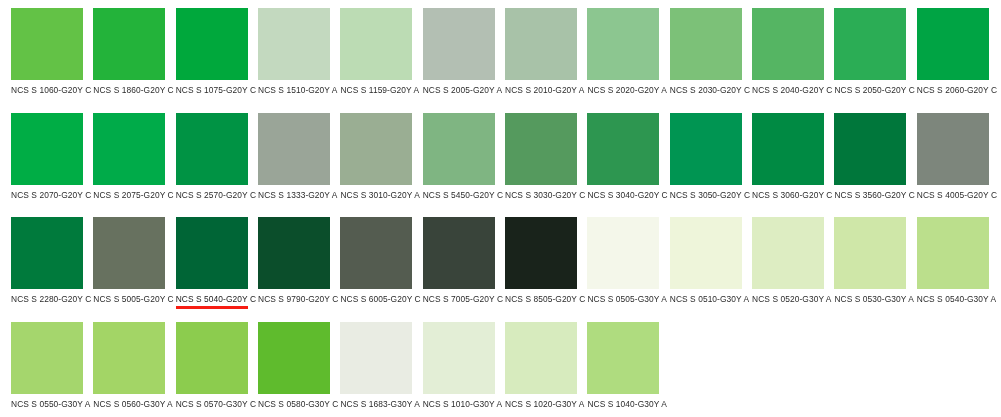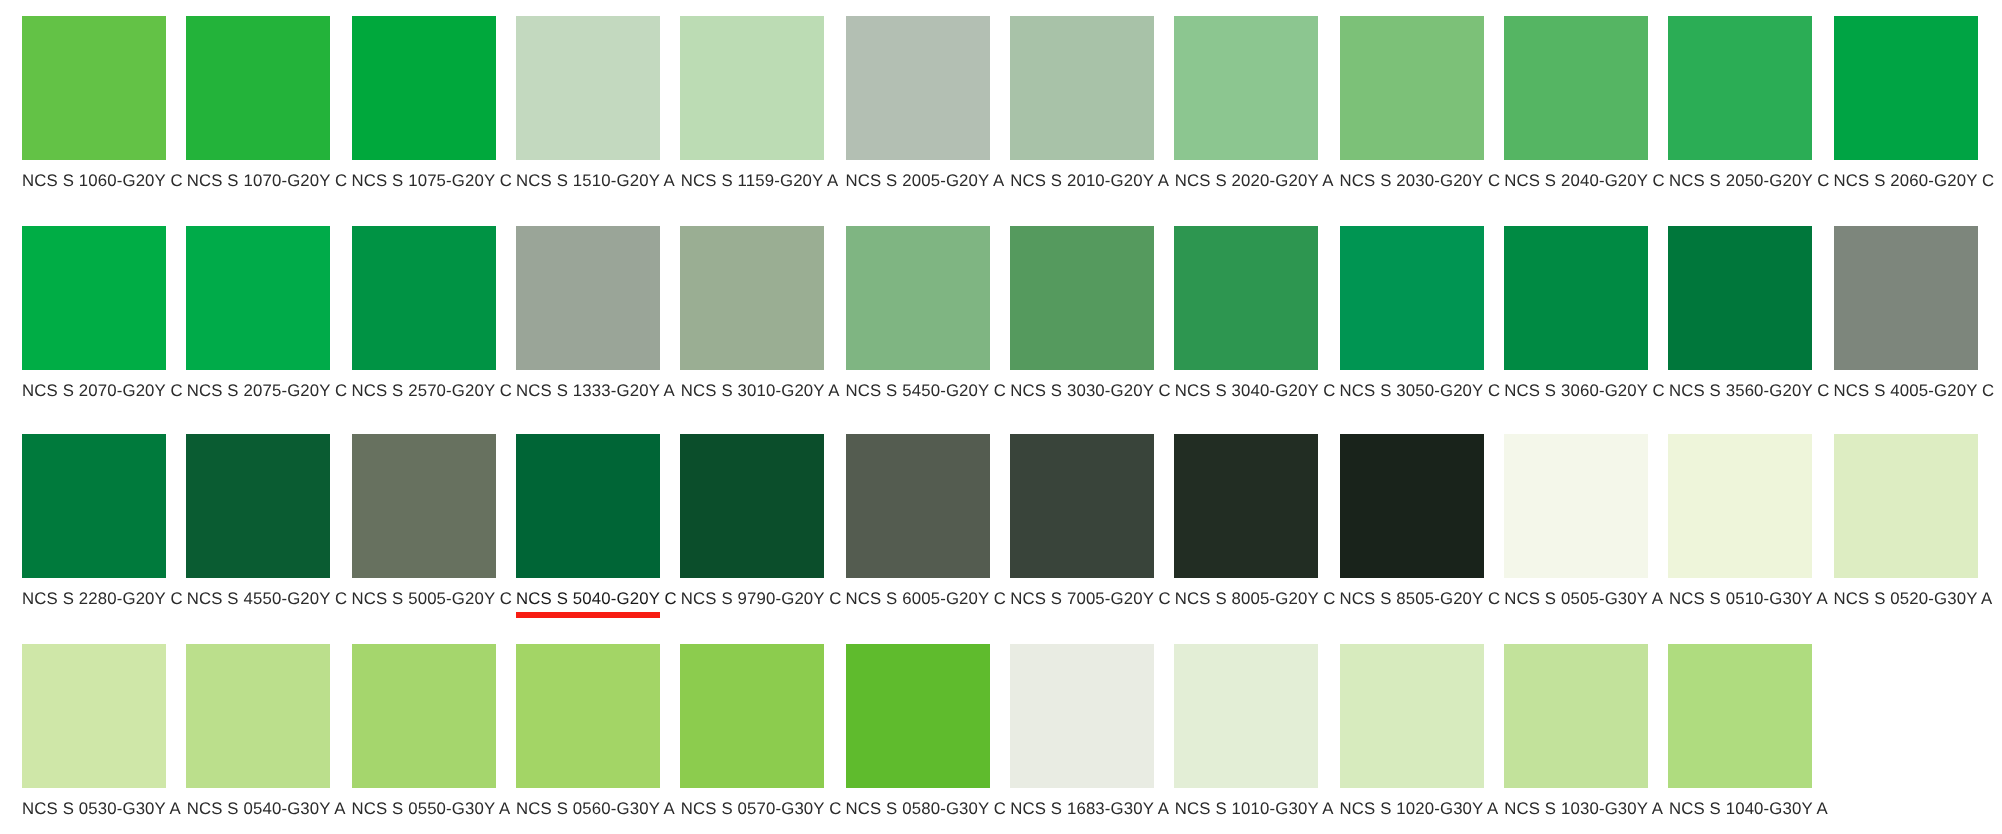--- a/index.html
+++ b/index.html
@@ -71,21 +71,21 @@
 </head>
 <body>
 
 <div id="swatch-grid">
     <div class="swatch-cell">
       <div class="swatch-chip" style="background: rgb(99, 194, 70);"></div>
       <div class="swatch-label">NCS S 1060-G20Y C</div>
     </div>
     <div class="swatch-cell">
       <div class="swatch-chip" style="background: rgb(35, 179, 58);"></div>
-      <div class="swatch-label">NCS S 1070-G20Y C</div>
+      <div class="swatch-label">NCS S 1860-G20Y C</div>
     </div>
     <div class="swatch-cell">
       <div class="swatch-chip" style="background: rgb(0, 168, 60);"></div>
       <div class="swatch-label">NCS S 1075-G20Y C</div>
     </div>
     <div class="swatch-cell">
       <div class="swatch-chip" style="background: rgb(195, 217, 191);"></div>
       <div class="swatch-label">NCS S 1510-G20Y A</div>
     </div>
     <div class="swatch-cell">
@@ -164,24 +164,20 @@
       <div class="swatch-chip" style="background: rgb(0, 119, 59);"></div>
       <div class="swatch-label">NCS S 3560-G20Y C</div>
     </div>
     <div class="swatch-cell">
       <div class="swatch-chip" style="background: rgb(125, 134, 124);"></div>
       <div class="swatch-label">NCS S 4005-G20Y C</div>
     </div>
     <div class="swatch-cell">
       <div class="swatch-chip" style="background: rgb(0, 122, 60);"></div>
       <div class="swatch-label">NCS S 2280-G20Y C</div>
-    </div>
-    <div class="swatch-cell">
-      <div class="swatch-chip" style="background: rgb(10, 92, 50);"></div>
-      <div class="swatch-label">NCS S 4550-G20Y C</div>
     </div>
     <div class="swatch-cell">
       <div class="swatch-chip" style="background: rgb(103, 113, 95);"></div>
       <div class="swatch-label">NCS S 5005-G20Y C</div>
     </div>
     <div class="swatch-cell is-selected">
       <div class="swatch-chip" style="background: rgb(0, 101, 54);"></div>
       <div class="swatch-label">NCS S 5040-G20Y C</div>
       <div class="selection-underline" style="background: rgb(247, 29, 19);"></div>
     </div>
@@ -191,24 +187,20 @@
     </div>
     <div class="swatch-cell">
       <div class="swatch-chip" style="background: rgb(84, 92, 80);"></div>
       <div class="swatch-label">NCS S 6005-G20Y C</div>
     </div>
     <div class="swatch-cell">
       <div class="swatch-chip" style="background: rgb(57, 68, 58);"></div>
       <div class="swatch-label">NCS S 7005-G20Y C</div>
     </div>
     <div class="swatch-cell">
-      <div class="swatch-chip" style="background: rgb(34, 45, 35);"></div>
-      <div class="swatch-label">NCS S 8005-G20Y C</div>
-    </div>
-    <div class="swatch-cell">
       <div class="swatch-chip" style="background: rgb(25, 35, 27);"></div>
       <div class="swatch-label">NCS S 8505-G20Y C</div>
     </div>
     <div class="swatch-cell">
       <div class="swatch-chip" style="background: rgb(244, 247, 234);"></div>
       <div class="swatch-label">NCS S 0505-G30Y A</div>
     </div>
     <div class="swatch-cell">
       <div class="swatch-chip" style="background: rgb(238, 245, 218);"></div>
       <div class="swatch-label">NCS S 0510-G30Y A</div>
@@ -247,20 +239,16 @@
     </div>
     <div class="swatch-cell">
       <div class="swatch-chip" style="background: rgb(227, 238, 214);"></div>
       <div class="swatch-label">NCS S 1010-G30Y A</div>
     </div>
     <div class="swatch-cell">
       <div class="swatch-chip" style="background: rgb(215, 235, 190);"></div>
       <div class="swatch-label">NCS S 1020-G30Y A</div>
     </div>
     <div class="swatch-cell">
-      <div class="swatch-chip" style="background: rgb(194, 226, 155);"></div>
-      <div class="swatch-label">NCS S 1030-G30Y A</div>
-    </div>
-    <div class="swatch-cell">
       <div class="swatch-chip" style="background: rgb(175, 220, 127);"></div>
       <div class="swatch-label">NCS S 1040-G30Y A</div>
     </div>
   </div>
 
 </body></html>

